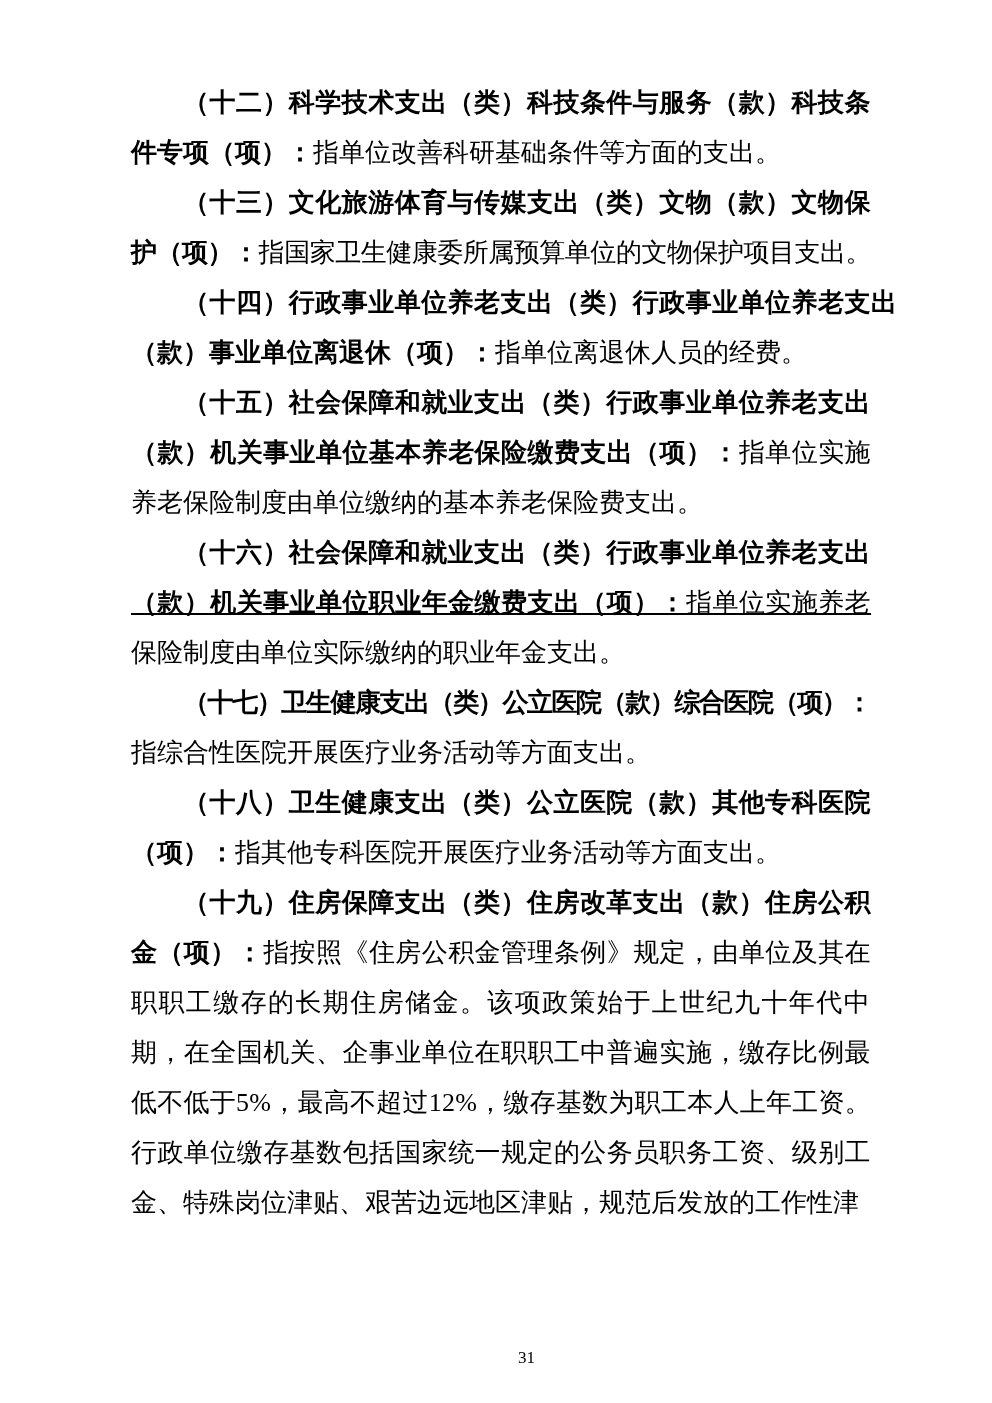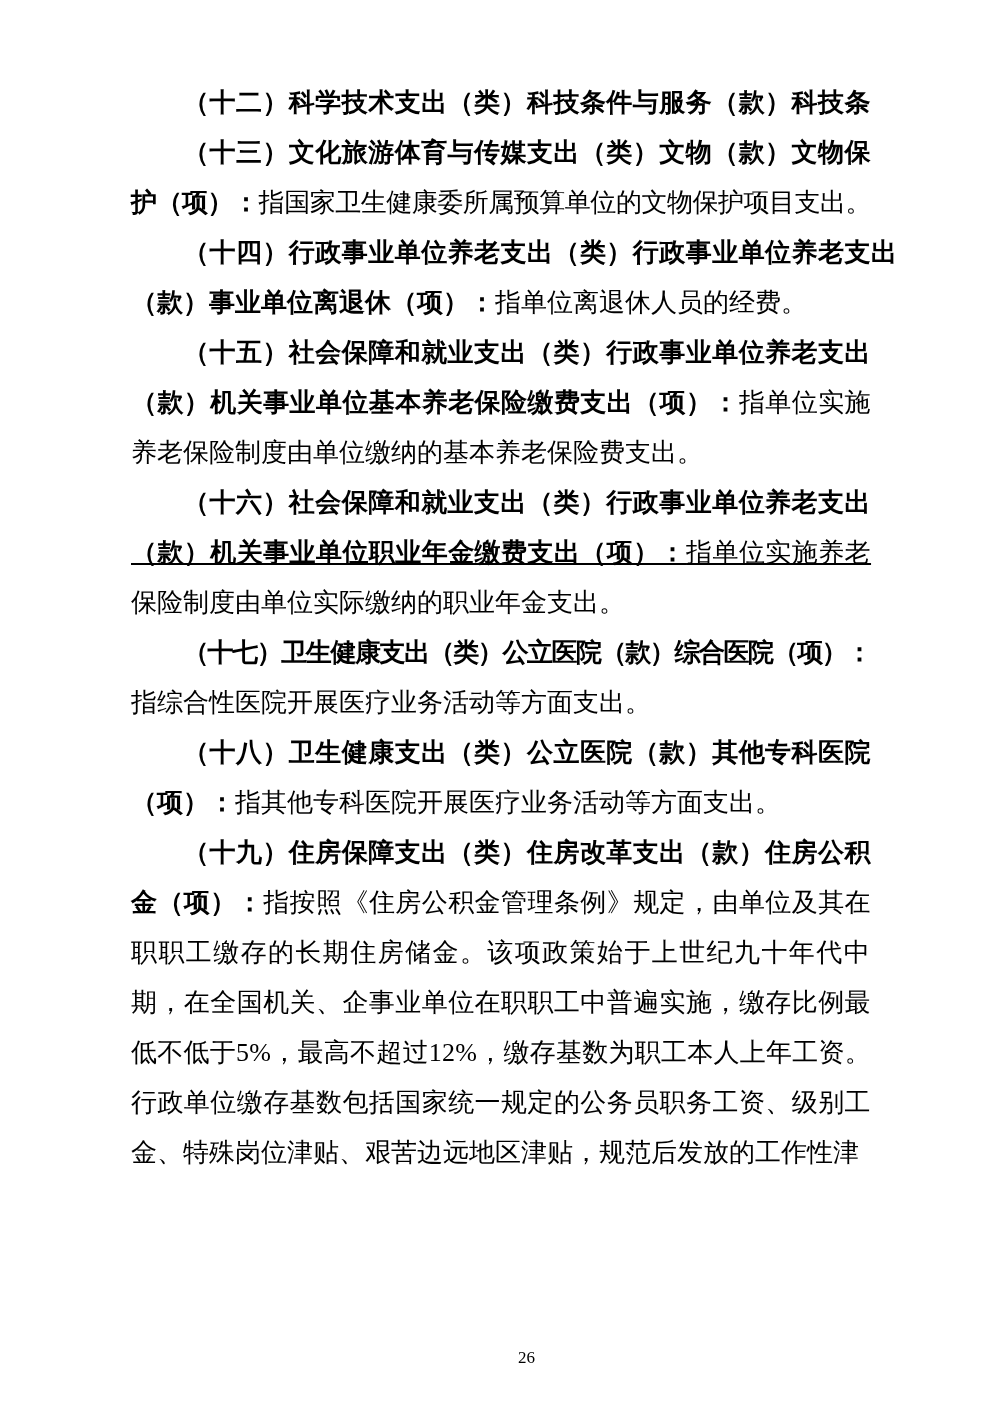--- a/index.html
+++ b/index.html
@@ -36,20 +36,21 @@
     color: #000000;
     line-height: 20px;
   }
 </style>
 </head>
 <body>
 
 <div class="page">
   <div class="body-text">
       <div class="line indent" style="letter-spacing: 0.46px;"><span class="seg seg-bold">（十二）科学技术支出（类）科技条件与服务（款）科技条</span></div>
+      <div class="line" style=""><span class="seg seg-bold">件专项（项）：</span><span class="seg">指单位改善科研基础条件等方面的支出。</span></div>
       <div class="line indent" style="letter-spacing: 0.46px;"><span class="seg seg-bold">（十三）文化旅游体育与传媒支出（类）文物（款）文物保</span></div>
       <div class="line" style="letter-spacing: -0.48px;"><span class="seg seg-bold">护（项）：</span><span class="seg">指国家卫生健康委所属预算单位的文物保护项目支出。</span></div>
       <div class="line indent" style="letter-spacing: 0.46px;"><span class="seg seg-bold">（十四）行政事业单位养老支出（类）行政事业单位养老支出</span></div>
       <div class="line" style=""><span class="seg seg-bold">（款）事业单位离退休（项）：</span><span class="seg">指单位离退休人员的经费。</span></div>
       <div class="line indent" style="letter-spacing: 0.46px;"><span class="seg seg-bold">（十五）社会保障和就业支出（类）行政事业单位养老支出</span></div>
       <div class="line" style="letter-spacing: 0.43px;"><span class="seg seg-bold">（款）机关事业单位基本养老保险缴费支出（项）：</span><span class="seg">指单位实施</span></div>
       <div class="line" style=""><span class="seg">养老保险制度由单位缴纳的基本养老保险费支出。</span></div>
       <div class="line indent" style="letter-spacing: 0.46px;"><span class="seg seg-bold">（十六）社会保障和就业支出（类）行政事业单位养老支出</span></div>
       <div class="line" style="letter-spacing: 0.43px; text-decoration: underline;"><span class="seg seg-bold">（款）机关事业单位职业年金缴费支出（项）：</span><span class="seg">指单位实施养老</span></div>
       <div class="line" style=""><span class="seg">保险制度由单位实际缴纳的职业年金支出。</span></div>
@@ -58,14 +59,14 @@
       <div class="line indent" style="letter-spacing: 0.46px;"><span class="seg seg-bold">（十八）卫生健康支出（类）公立医院（款）其他专科医院</span></div>
       <div class="line" style=""><span class="seg seg-bold">（项）：</span><span class="seg">指其他专科医院开展医疗业务活动等方面支出。</span></div>
       <div class="line indent" style="letter-spacing: 0.46px;"><span class="seg seg-bold">（十九）住房保障支出（类）住房改革支出（款）住房公积</span></div>
       <div class="line" style="letter-spacing: 0.43px;"><span class="seg seg-bold">金（项）：</span><span class="seg">指按照《住房公积金管理条例》规定，由单位及其在</span></div>
       <div class="line" style="letter-spacing: 1.41px;"><span class="seg">职职工缴存的长期住房储金。该项政策始于上世纪九十年代中</span></div>
       <div class="line" style="letter-spacing: 0.43px;"><span class="seg">期，在全国机关、企事业单位在职职工中普遍实施，缴存比例最</span></div>
       <div class="line" style="letter-spacing: 0.26px;"><span class="seg">低不低于5%，最高不超过12%，缴存基数为职工本人上年工资。</span></div>
       <div class="line" style="letter-spacing: 0.43px;"><span class="seg">行政单位缴存基数包括国家统一规定的公务员职务工资、级别工</span></div>
       <div class="line" style=""><span class="seg">金、特殊岗位津贴、艰苦边远地区津贴，规范后发放的工作性津</span></div>
     </div>
-  <div class="footer">26</div>
+  <div class="footer">31</div>
 </div>
 
 </body></html>

